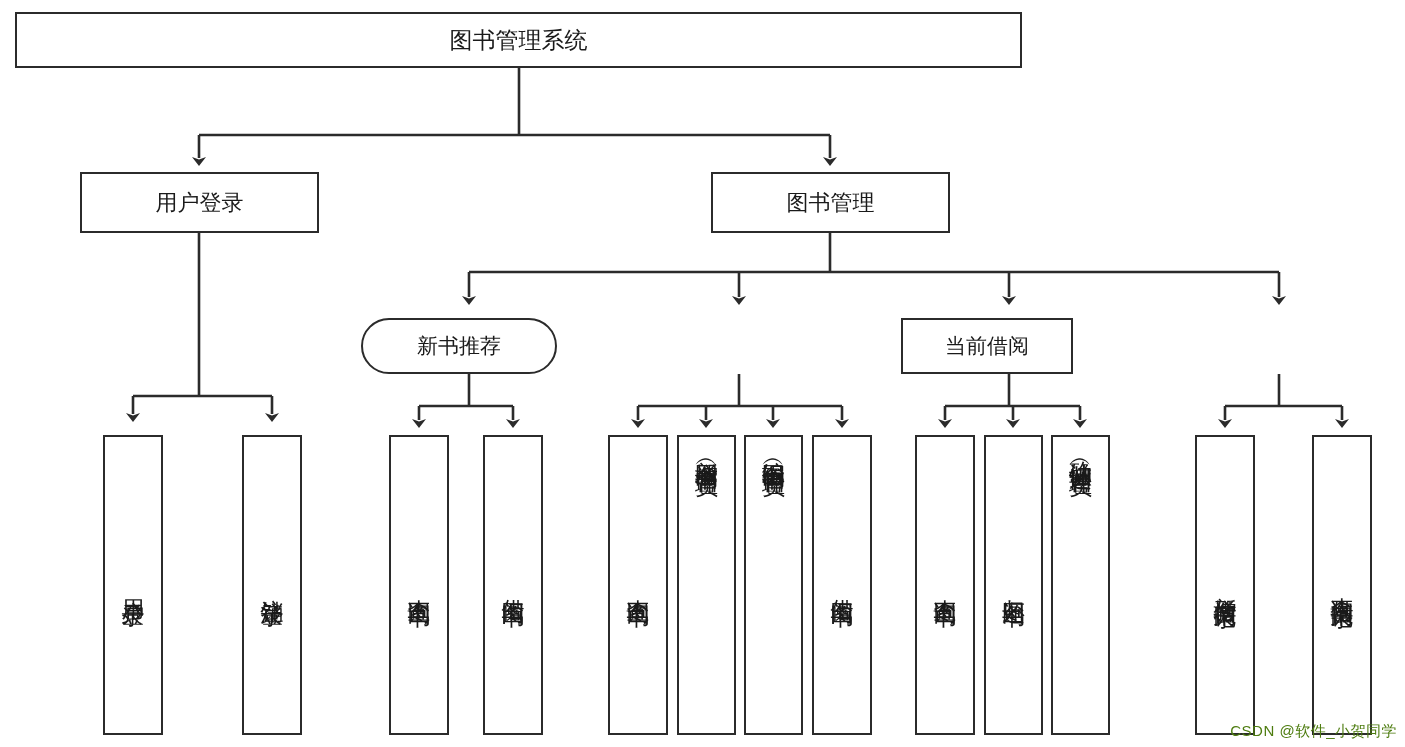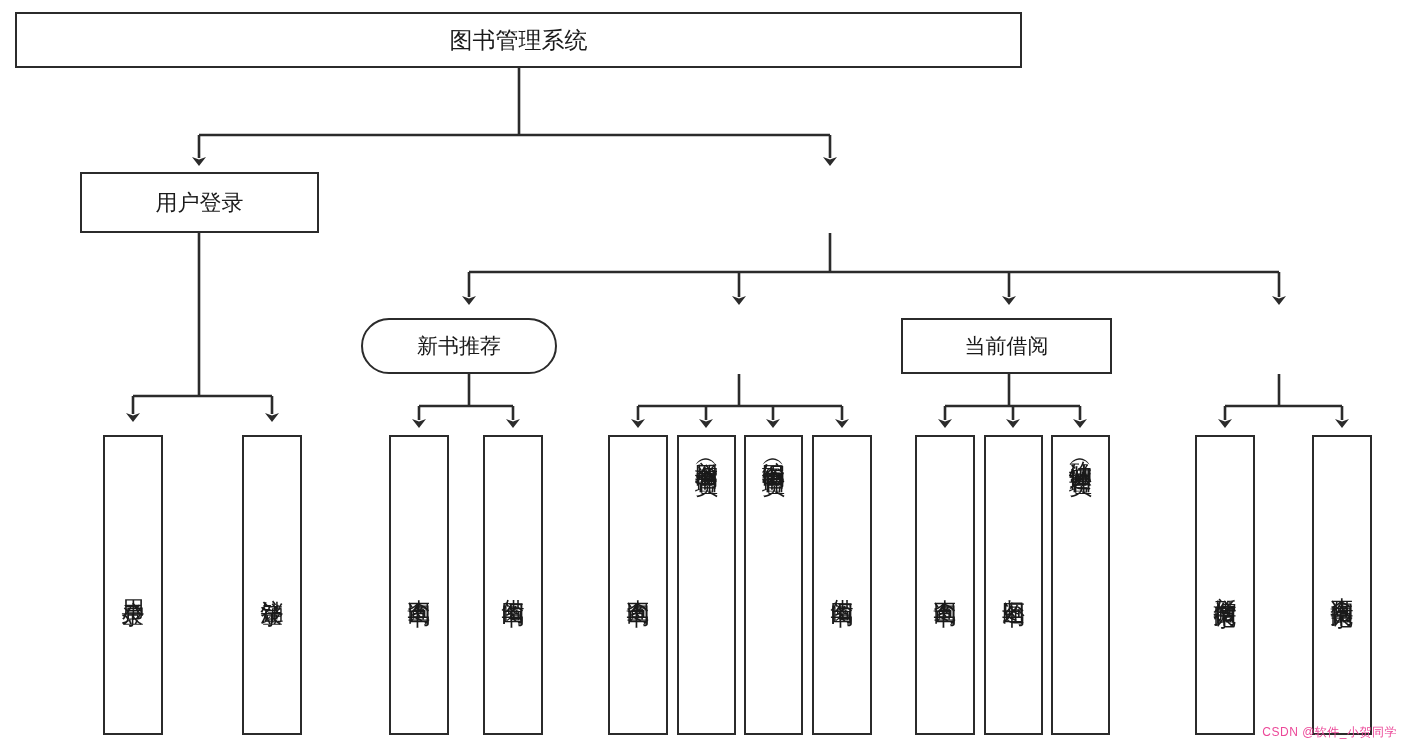--- a/index.html
+++ b/index.html
@@ -59,22 +59,22 @@
     white-space: nowrap;
   }
   .node.leaf.centered {
     align-items: center;
     padding-top: 0;
   }
   .watermark {
     position: absolute;
     right: 8px;
     bottom: 6px;
-    font-size: 12px;
-    color: #ec4899;
+    font-size: 15px;
+    color: #4d7c0f;
     letter-spacing: 0.5px;
     white-space: nowrap;
   }
 </style>
 </head>
 <body>
 
 <div id="canvas">
 
   <svg id="wires" viewBox="0 0 1405 747">
@@ -129,25 +129,28 @@
     </g>
   </svg>
 
   <div class="node root" style="left:15px; top:12px; width:1007px; height:56px;">
     <span class="label">图书管理系统</span>
   </div>
 
   <div class="node lvl2" style="left:80px; top:172px; width:239px; height:61px;">
     <span class="label">用户登录</span>
   </div>
+  <div class="node lvl2" style="left:711px; top:172px; width:239px; height:61px;">
+    <span class="label">图书管理</span>
+  </div>
 
   <div class="node lvl3" style="left:361px; top:318px; width:196px; height:56px;border-radius:28px;">
     <span class="label">新书推荐</span>
   </div>
-  <div class="node lvl3" style="left:901px; top:318px; width:211px; height:56px;">
+  <div class="node lvl3" style="left:901px; top:318px; width:172px; height:56px;">
     <span class="label">当前借阅</span>
   </div>
 
   <div class="node leaf centered" style="left:103px; top:435px; width:60px; height:300px;">
     <span class="label">用户登录</span>
   </div>
   <div class="node leaf centered" style="left:242px; top:435px; width:60px; height:300px;">
     <span class="label">注销登录</span>
   </div>
 

